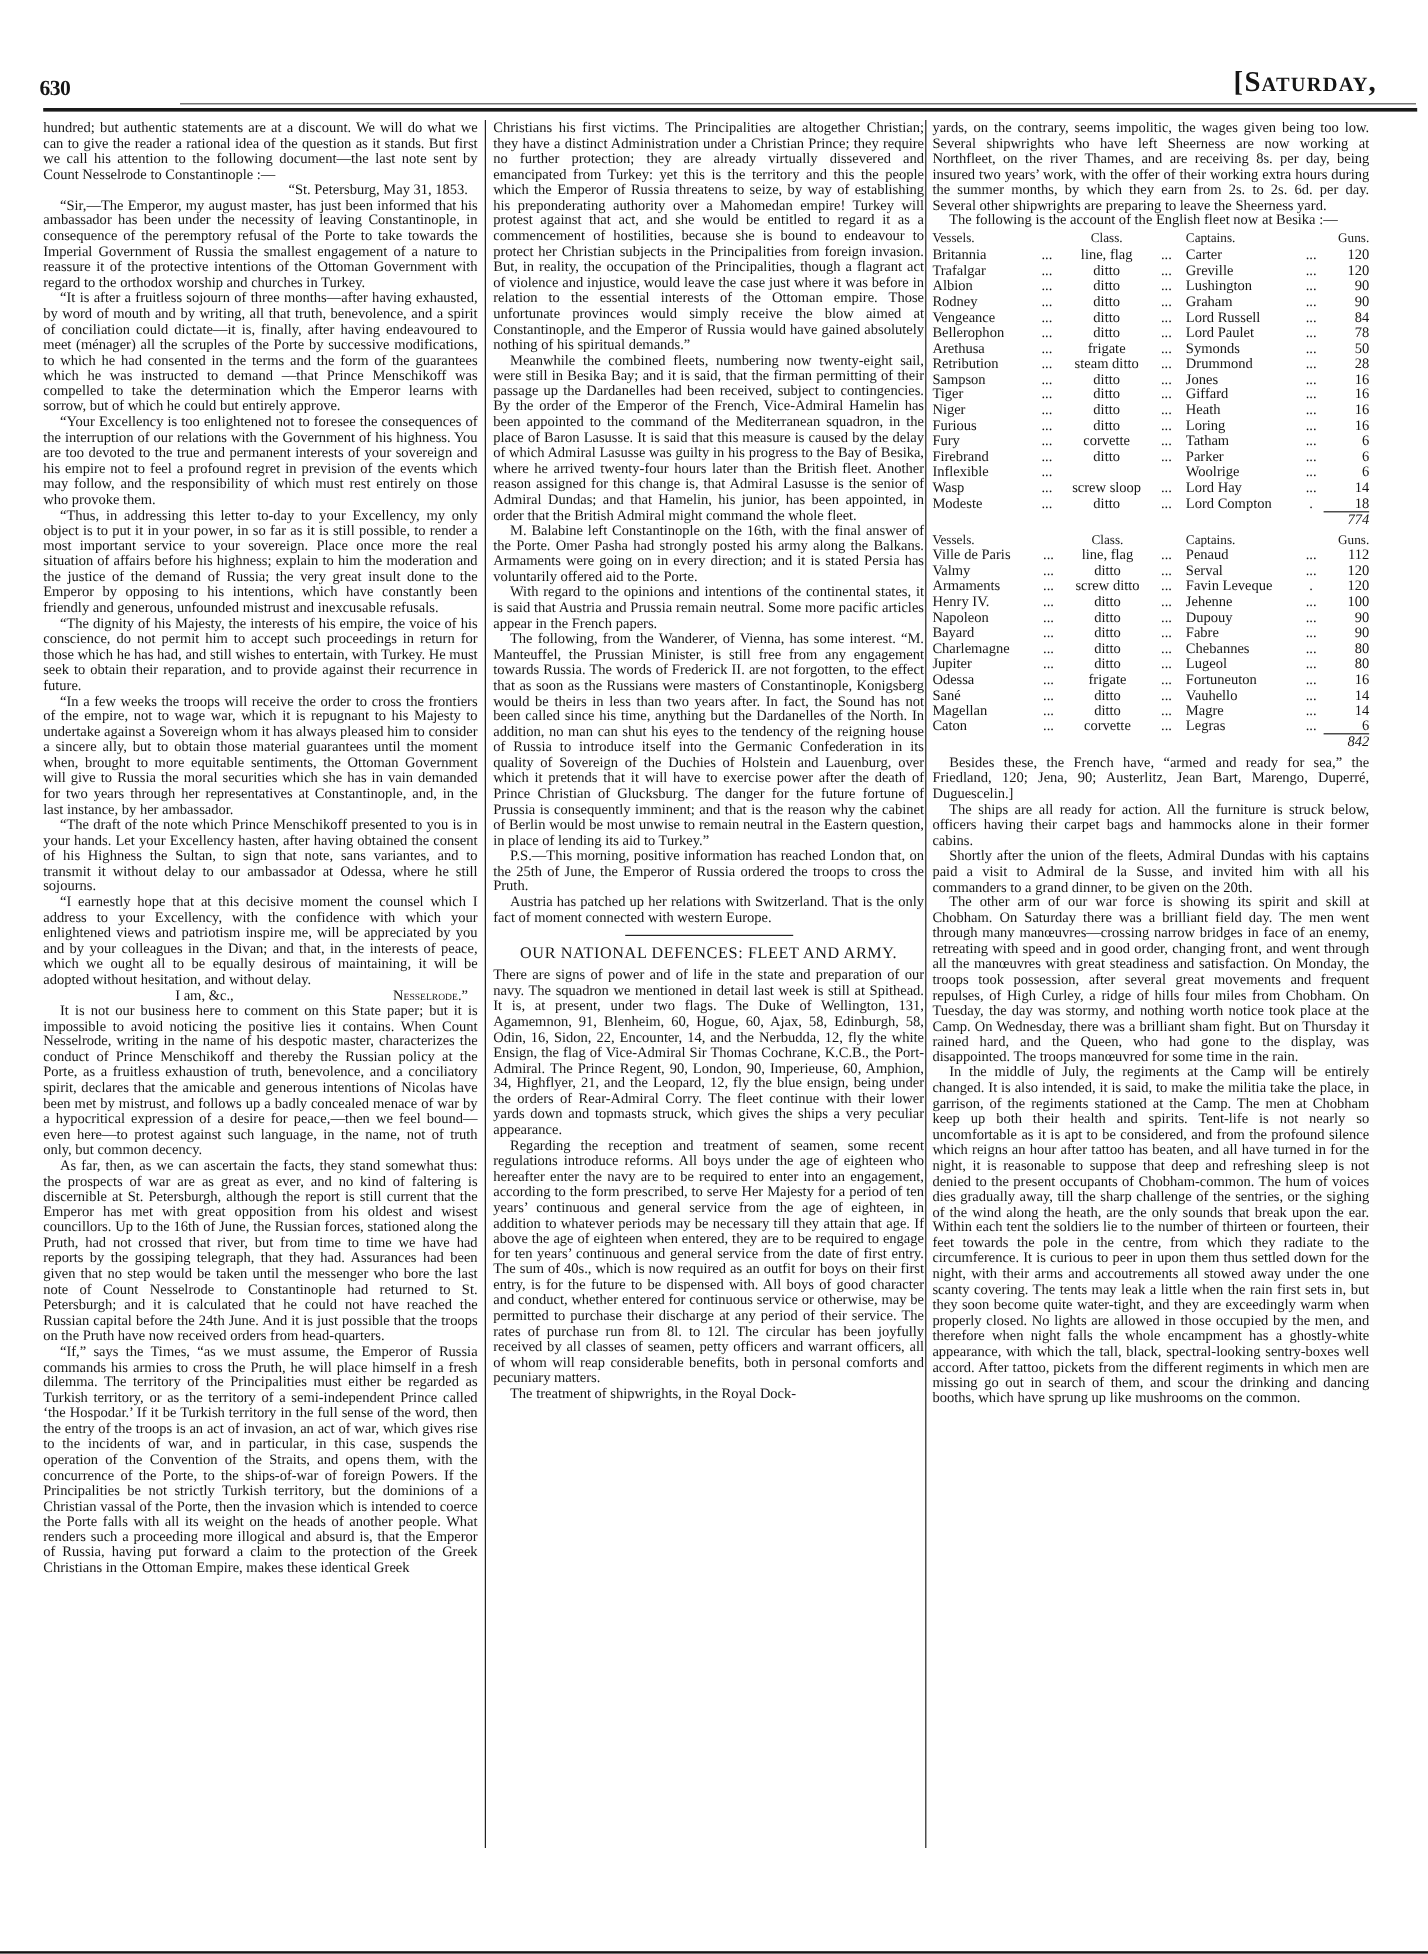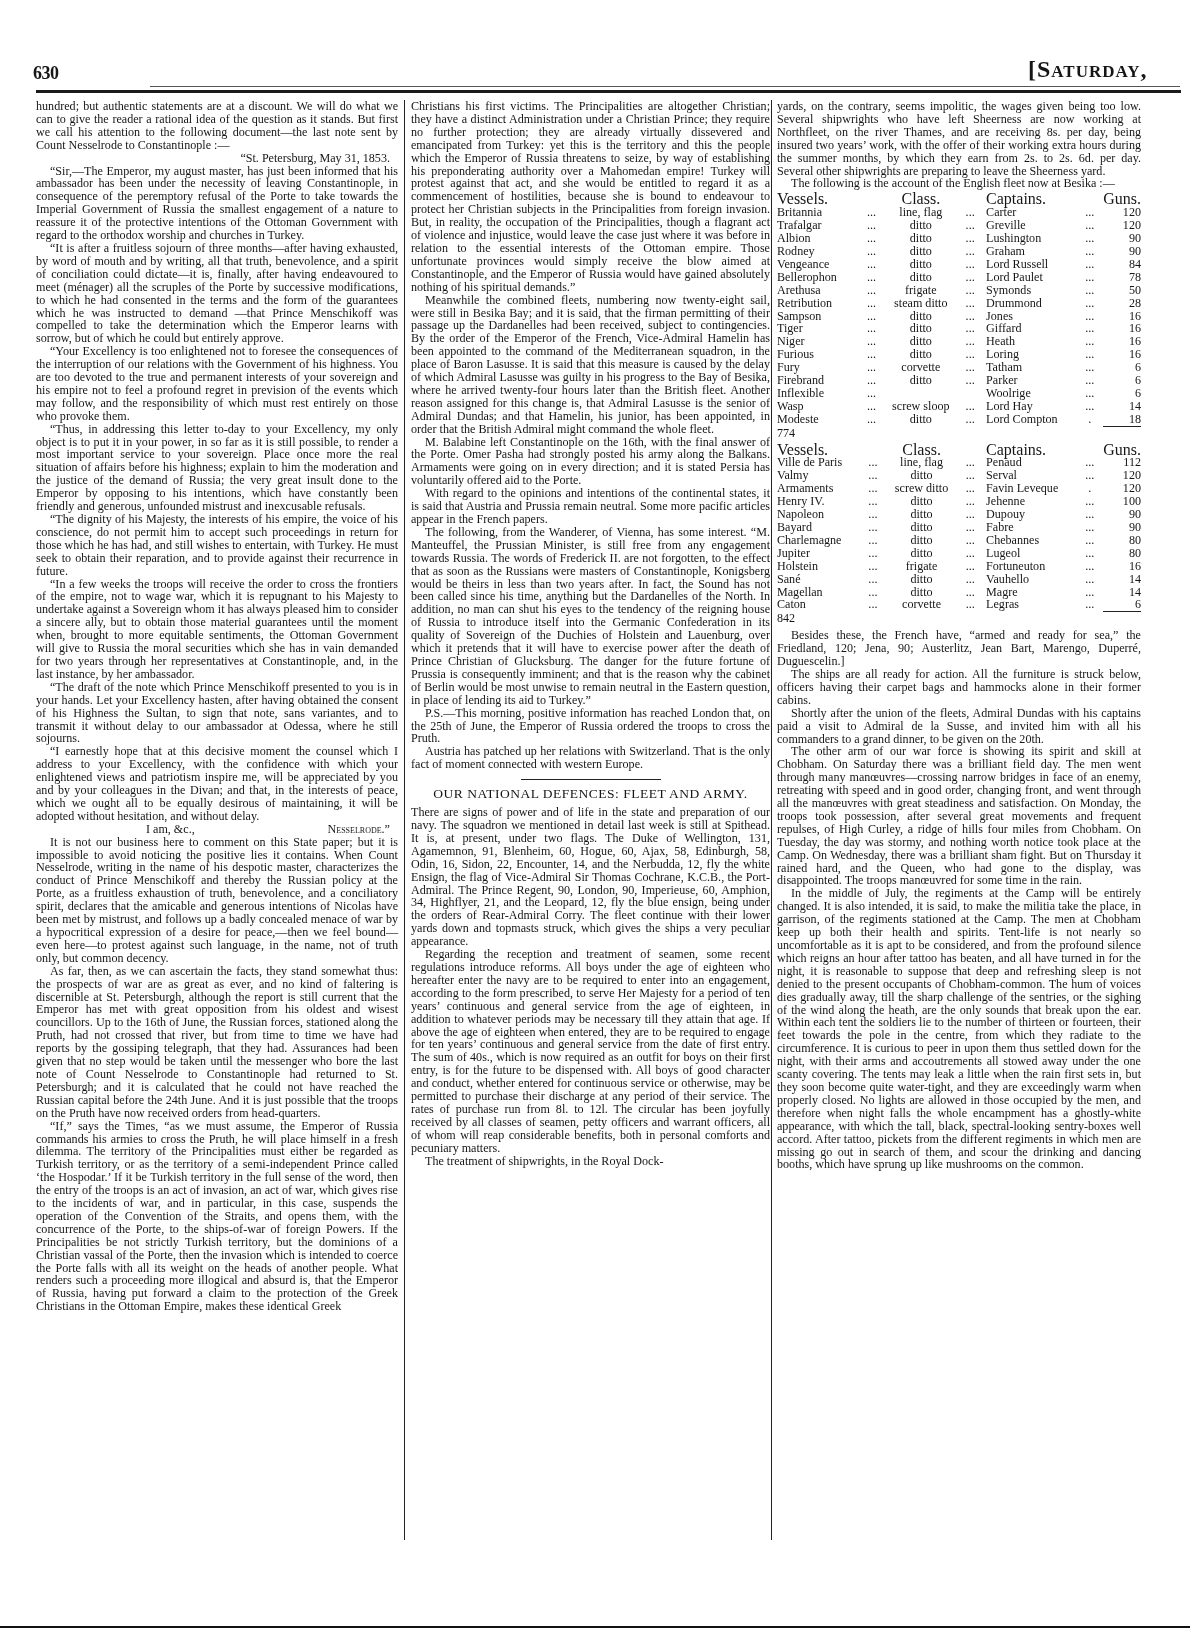--- a/index.html
+++ b/index.html
@@ -19,29 +19,29 @@
   .vr1 { left: 404px; height: 1440px; }
   .vr2 { left: 771px; height: 1440px; }
   p { margin: 0; text-indent: 14px; }
   p.noind { text-indent: 0; }
   .dateline { text-align: right; padding-right: 8px; }
   .signoff { display: flex; justify-content: space-between; padding: 0 8px 0 110px; }
   .sc { font-variant: small-caps; }
   .section-rule { width: 140px; height: 1px; background: #222; margin: 8px auto 6px; }
   .section-head { text-align: center; font-size: 13.5px; line-height: 15px; letter-spacing: 0.5px; margin-bottom: 5px; }
   table.fleet { width: 100%; border-collapse: collapse; font-size: 12.1px; line-height: 12.9px; margin: 3px 0 0; }
-  table.fleet th { font-weight: normal; font-size: 16px; padding: 0; }
+  table.fleet th { font-weight: normal; font-size: 11px; padding: 0; }
   table.fleet td { padding: 0; white-space: nowrap; }
   .c-v { width: 92px; text-align: left; }
   .c-d { width: 30px; text-align: center; }
   .c-cl { width: 82px; text-align: center; }
   .c-cap { width: 100px; text-align: left; padding-left: 4px !important; }
   .c-g { width: 40px; text-align: right; }
   .total-rule { border-top: 1px solid #222; width: 38px; margin-left: auto; }
-  .total { text-align: left; margin-bottom: 4px; }
+  .total { text-align: right; margin-bottom: 4px; font-style: italic; }
   .bottom-rule { position: absolute; left: 0; top: 1626px; width: 1190px; height: 2px; background: #111; }
 </style>
 </head>
 <body>
 
 <div class="masthead">
   <span class="page-num">630</span>
   <span class="day">[Saturday,</span>
   <div class="rule-thin"></div>
   <div class="rule-thick"></div>
@@ -340,21 +340,21 @@
         <tr>
           <td class="c-v">Jupiter</td>
           <td class="c-d">...</td>
           <td class="c-cl">ditto</td>
           <td class="c-d">...</td>
           <td class="c-cap">Lugeol</td>
           <td class="c-d">...</td>
           <td class="c-g">80</td>
         </tr>
         <tr>
-          <td class="c-v">Holstein</td>
+          <td class="c-v">Odessa</td>
           <td class="c-d">...</td>
           <td class="c-cl">frigate</td>
           <td class="c-d">...</td>
           <td class="c-cap">Fortuneuton</td>
           <td class="c-d">...</td>
           <td class="c-g">16</td>
         </tr>
         <tr>
           <td class="c-v">Sané</td>
           <td class="c-d">...</td>

